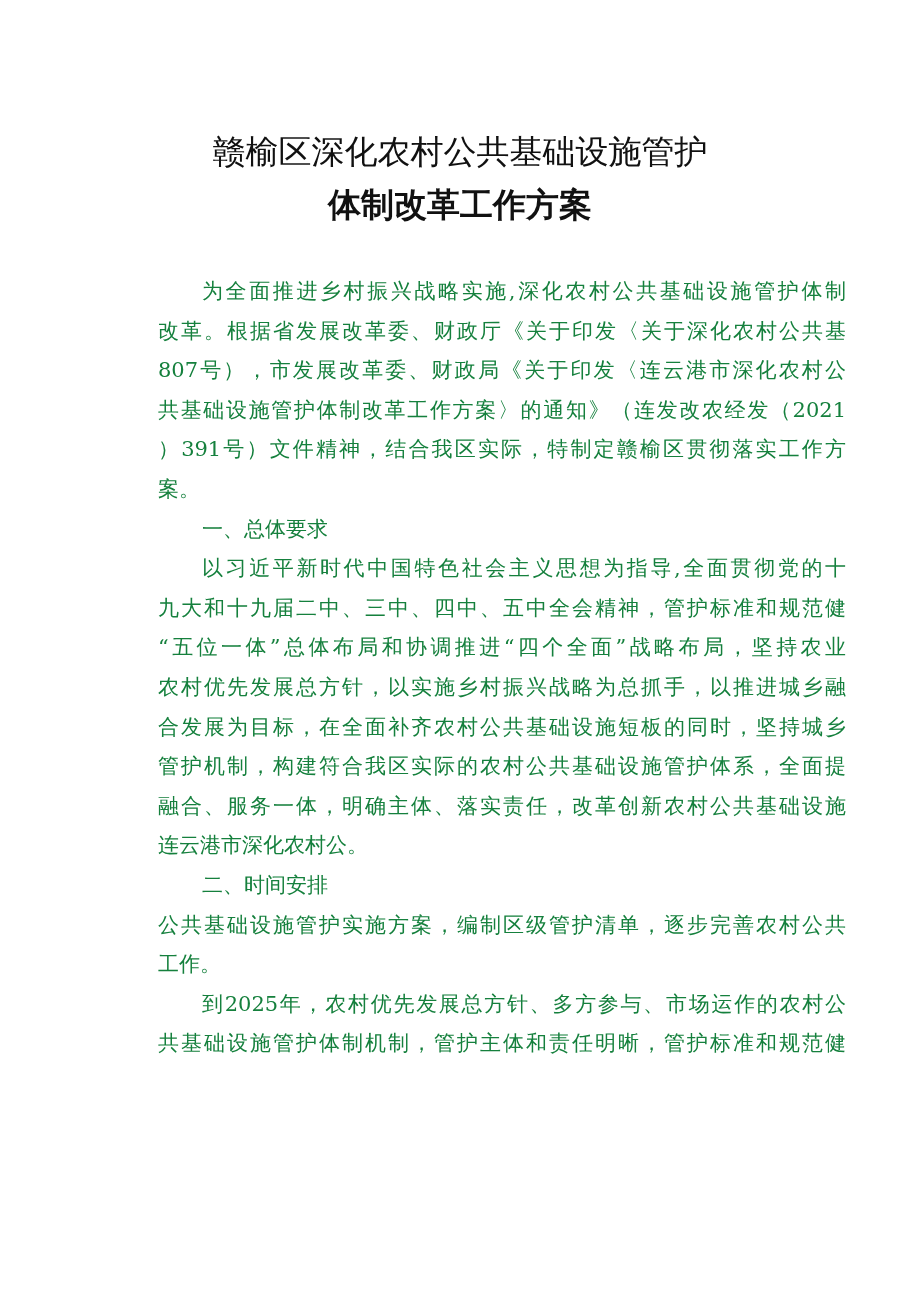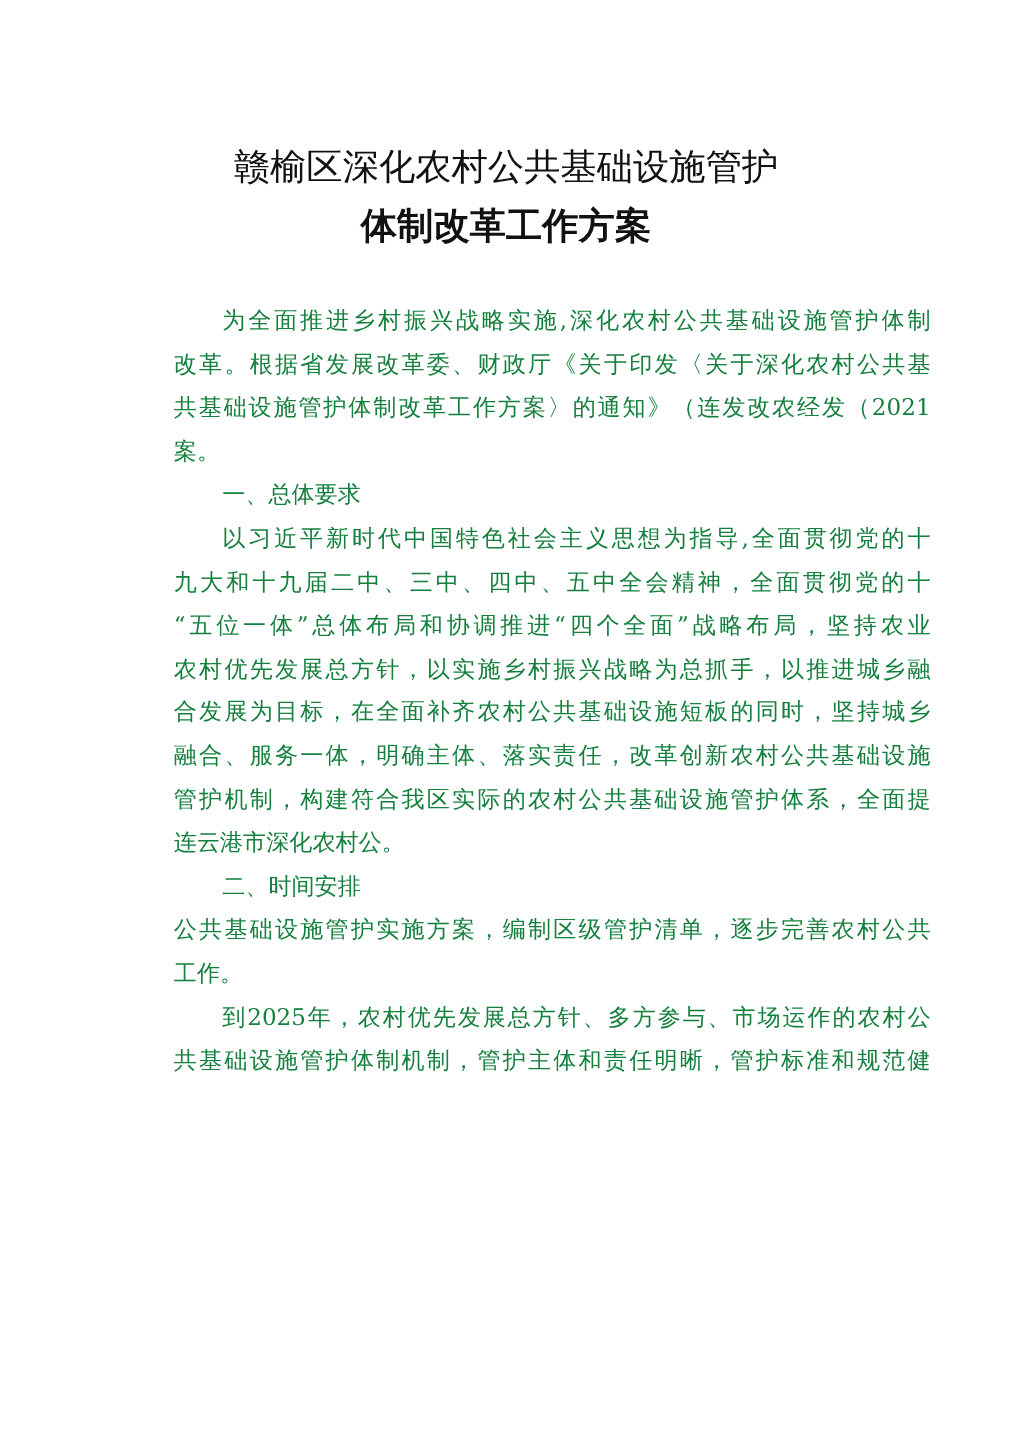--- a/index.html
+++ b/index.html
@@ -70,34 +70,36 @@
 <div class="page">
 
   <div class="title l1">赣榆区深化农村公共基础设施管护</div>
   <div class="title l2">体制改革工作方案</div>
 
   <div class="body-text">
 
     <div>
       <span class="line indent">为全面推进乡村振兴战略实施,深化农村公共基础设施管护体制</span>
       <span class="line">改革。根据省发展改革委、财政厅《关于印发〈关于深化农村公共基</span>
+      <span class="line">807号），市发展改革委、财政局《关于印发〈连云港市深化农村公</span>
       <span class="line">共基础设施管护体制改革工作方案〉的通知》（连发改农经发（2021</span>
+      <span class="line">）391号）文件精神，结合我区实际，特制定赣榆区贯彻落实工作方</span>
       <span class="line last">案。</span>
     </div>
 
     <span class="line heading">一、总体要求</span>
 
     <div>
       <span class="line indent">以习近平新时代中国特色社会主义思想为指导,全面贯彻党的十</span>
-      <span class="line">九大和十九届二中、三中、四中、五中全会精神，全面贯彻党的十</span>
+      <span class="line">九大和十九届二中、三中、四中、五中全会精神，管护标准和规范健</span>
       <span class="line">“五位一体”总体布局和协调推进“四个全面”战略布局，坚持农业</span>
       <span class="line">农村优先发展总方针，以实施乡村振兴战略为总抓手，以推进城乡融</span>
       <span class="line">合发展为目标，在全面补齐农村公共基础设施短板的同时，坚持城乡</span>
+      <span class="line">管护机制，构建符合我区实际的农村公共基础设施管护体系，全面提</span>
       <span class="line">融合、服务一体，明确主体、落实责任，改革创新农村公共基础设施</span>
-      <span class="line">管护机制，构建符合我区实际的农村公共基础设施管护体系，全面提</span>
       <span class="line last">连云港市深化农村公。</span>
     </div>
 
     <span class="line heading">二、时间安排</span>
 
     <div>
       <span class="line">公共基础设施管护实施方案，编制区级管护清单，逐步完善农村公共</span>
       <span class="line last">工作。</span>
     </div>
 

